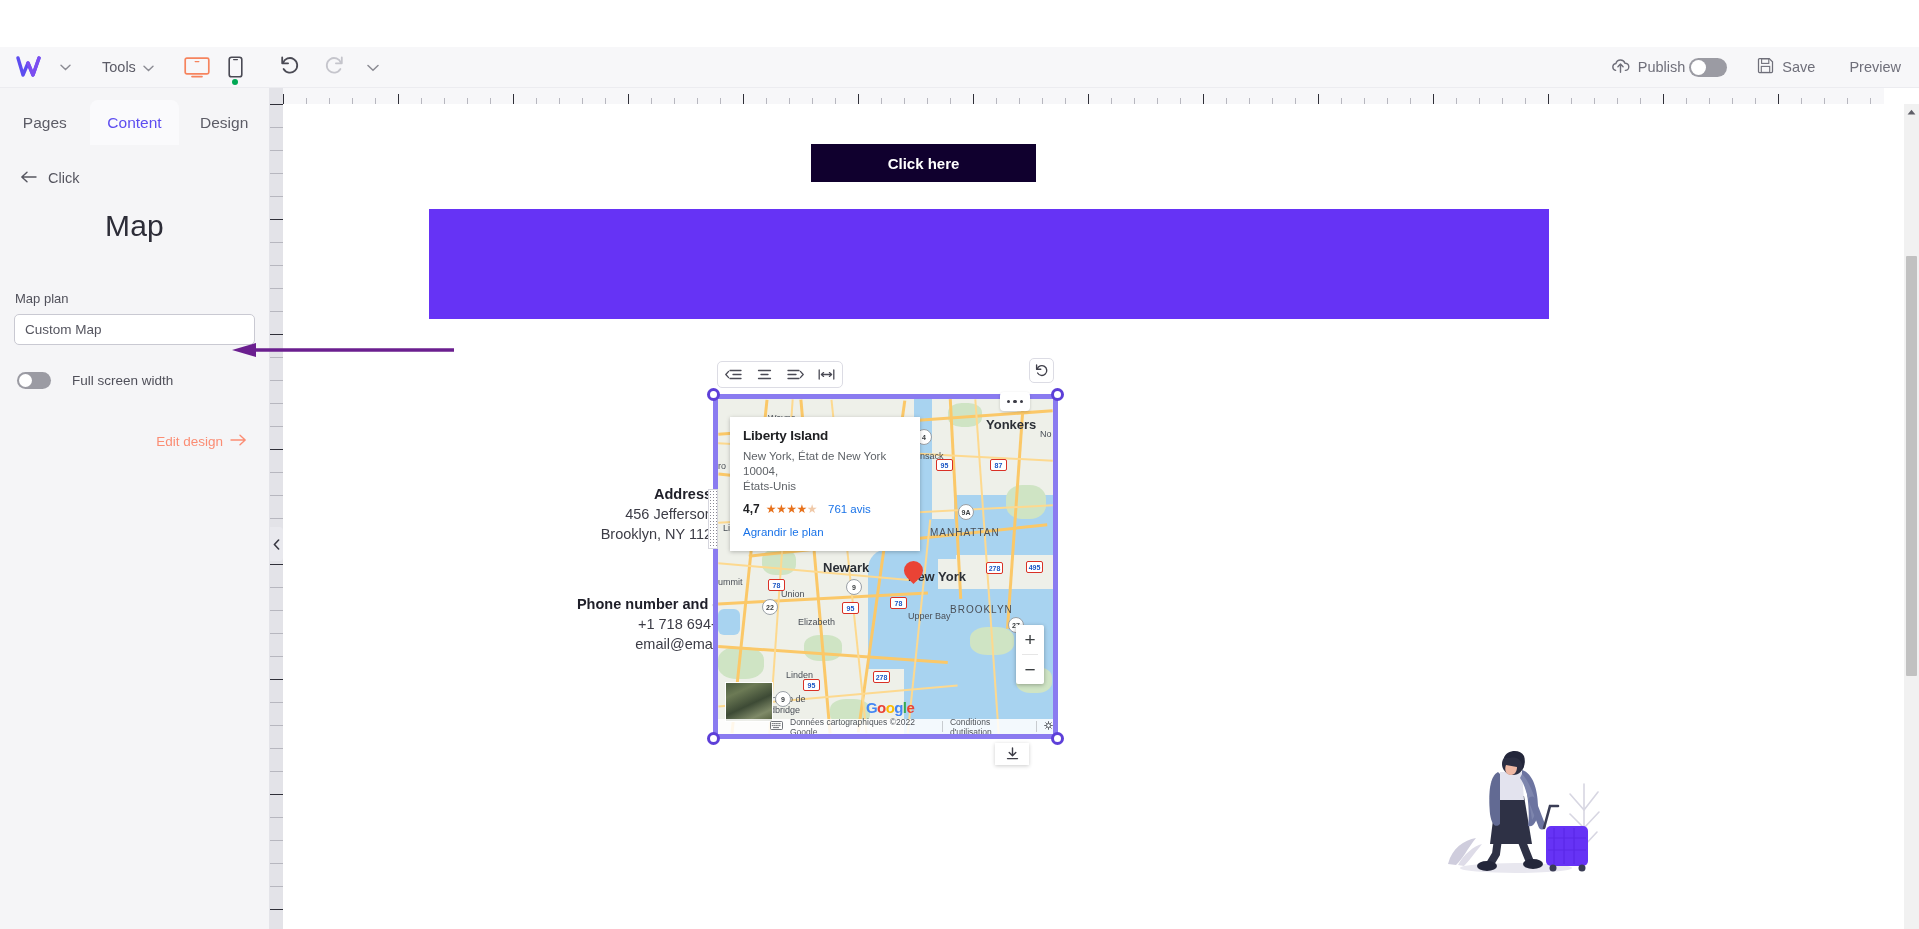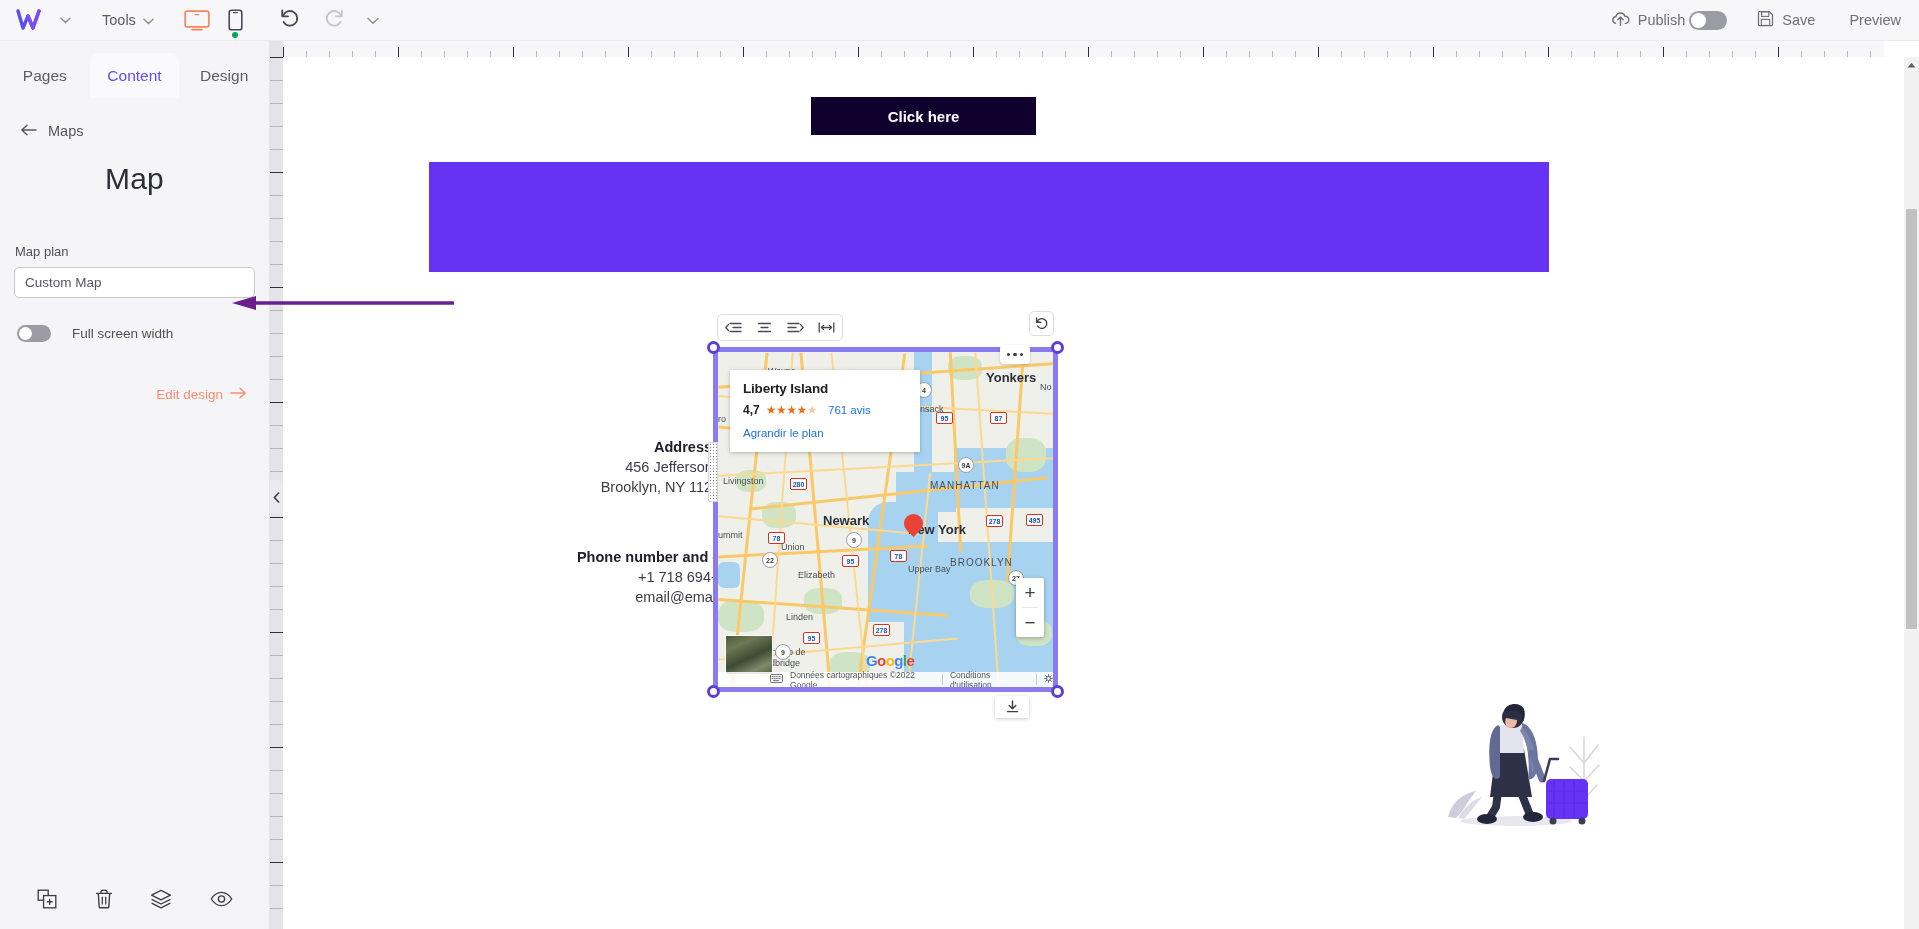--- a/index.html
+++ b/index.html
@@ -2,21 +2,21 @@
 <html><head>
 <meta charset="utf-8">
 <style>
   * { box-sizing: border-box; margin: 0; padding: 0; }
   html, body {
     width: 1919px; height: 929px;
     font-family: "Liberation Sans", sans-serif;
     background: #ffffff;
     overflow: hidden;
   }
-  .app { position: relative; width: 1919px; height: 853px; }
+  .app { position: relative; width: 1919px; height: 853px; margin-top: 47px; }
 
   
   .topbar {
     position: absolute; top: 0; left: 0; width: 1919px; height: 41px;
     background: #f7f7f9; border-bottom: 1px solid #ececf0;
     display: flex; align-items: center;
   }
   .logo-w { margin-left: 14px; width: 34px; height: 26px; display:flex; align-items:center; justify-content:center; }
   .caret { width: 18px; height: 18px; display:flex; align-items:center; justify-content:center; color:#8b8b93; font-size: 11px; margin-left: 8px;}
   .tools-btn { margin-left: 28px; display:flex; align-items:center; gap:7px; color:#5b5b66; font-size:14.5px; cursor:pointer; }
@@ -310,21 +310,21 @@
       <div class="tab">Design</div>
     </div>
 
     <div class="panel-body">
       <div class="back-row">
         <span>
           <svg width="17" height="12" viewBox="0 0 17 12">
               <path d="M16 6 H2 M7 1.3 L1.8 6 L7 10.7" stroke="#55555f" stroke-width="1.4" fill="none" stroke-linecap="round" stroke-linejoin="round"></path>
             </svg>
         </span>
-        <span>Maps</span>
+        <span>Click</span>
       </div>
 
       <div class="panel-title">Map</div>
 
       <div class="field-label">Map plan</div>
       <div class="select-box">
         <span>Custom Map</span>
       </div>
 
       <div class="switch-row">
@@ -655,21 +655,21 @@
             <div class="label " style="left: 0px; top: 62px;">ro</div>
             <div class="label " style="left: 5px; top: 124px;">Livingston</div>
             <div class="label med" style="left: 212px; top: 128px;">MANHATTAN</div>
             <div class="label big" style="left: 105px; top: 161px;">Newark</div>
             <div class="label " style="left: 0px; top: 178px;">ummit</div>
             <div class="label big" style="left: 190px; top: 170px;">New York</div>
             <div class="label " style="left: 63px; top: 190px;">Union</div>
             <div class="label med" style="left: 232px; top: 205px;">BROOKLYN</div>
             <div class="label " style="left: 80px; top: 218px;">Elizabeth</div>
             <div class="label " style="left: 190px; top: 212px;">Upper Bay</div>
-            <div class="label " style="left: 68px; top: 260px;">Linden</div>
+            <div class="label " style="left: 68px; top: 271px;">Linden</div>
             <div class="label " style="left: 47px; top: 295px;">wnship de</div>
             <div class="label " style="left: 47px; top: 306px;">odbridge</div>
           </div>
         <div class="map-shields" id="mapshields">
             <div class="shield oval" style="left: 198px; top: 30px;">4</div>
             <div class="shield red" style="left: 218px; top: 60px;">95</div>
             <div class="shield red" style="left: 272px; top: 60px;">87</div>
             <div class="shield oval" style="left: 240px; top: 105px;">9A</div>
             <div class="shield red" style="left: 72px; top: 126px;">280</div>
             <div class="shield red" style="left: 268px; top: 163px;">278</div>
@@ -680,20 +680,24 @@
             <div class="shield oval" style="left: 44px; top: 200px;">22</div>
             <div class="shield red" style="left: 124px; top: 203px;">95</div>
             <div class="shield oval" style="left: 290px; top: 218px;">27</div>
             <div class="shield red" style="left: 155px; top: 272px;">278</div>
             <div class="shield red" style="left: 85px; top: 280px;">95</div>
             <div class="shield oval" style="left: 57px; top: 292px;">9</div>
           </div>
 
         <div class="info-card">
           <div class="ic-title">Liberty Island</div>
+          <div class="ic-addr">
+            <span>New York, État de New York 10004,</span><br>
+            <span>États-Unis</span>
+          </div>
           <div class="ic-rating">
             <span class="ic-score">4,7</span>
             <span class="ic-stars">
               <span>★★★★</span><span style="color:#f0c9a8;">★</span>
             </span>
             <span class="ic-reviews">761 avis</span>
           </div>
           <div class="ic-link">Agrandir le plan</div>
         </div>
 

